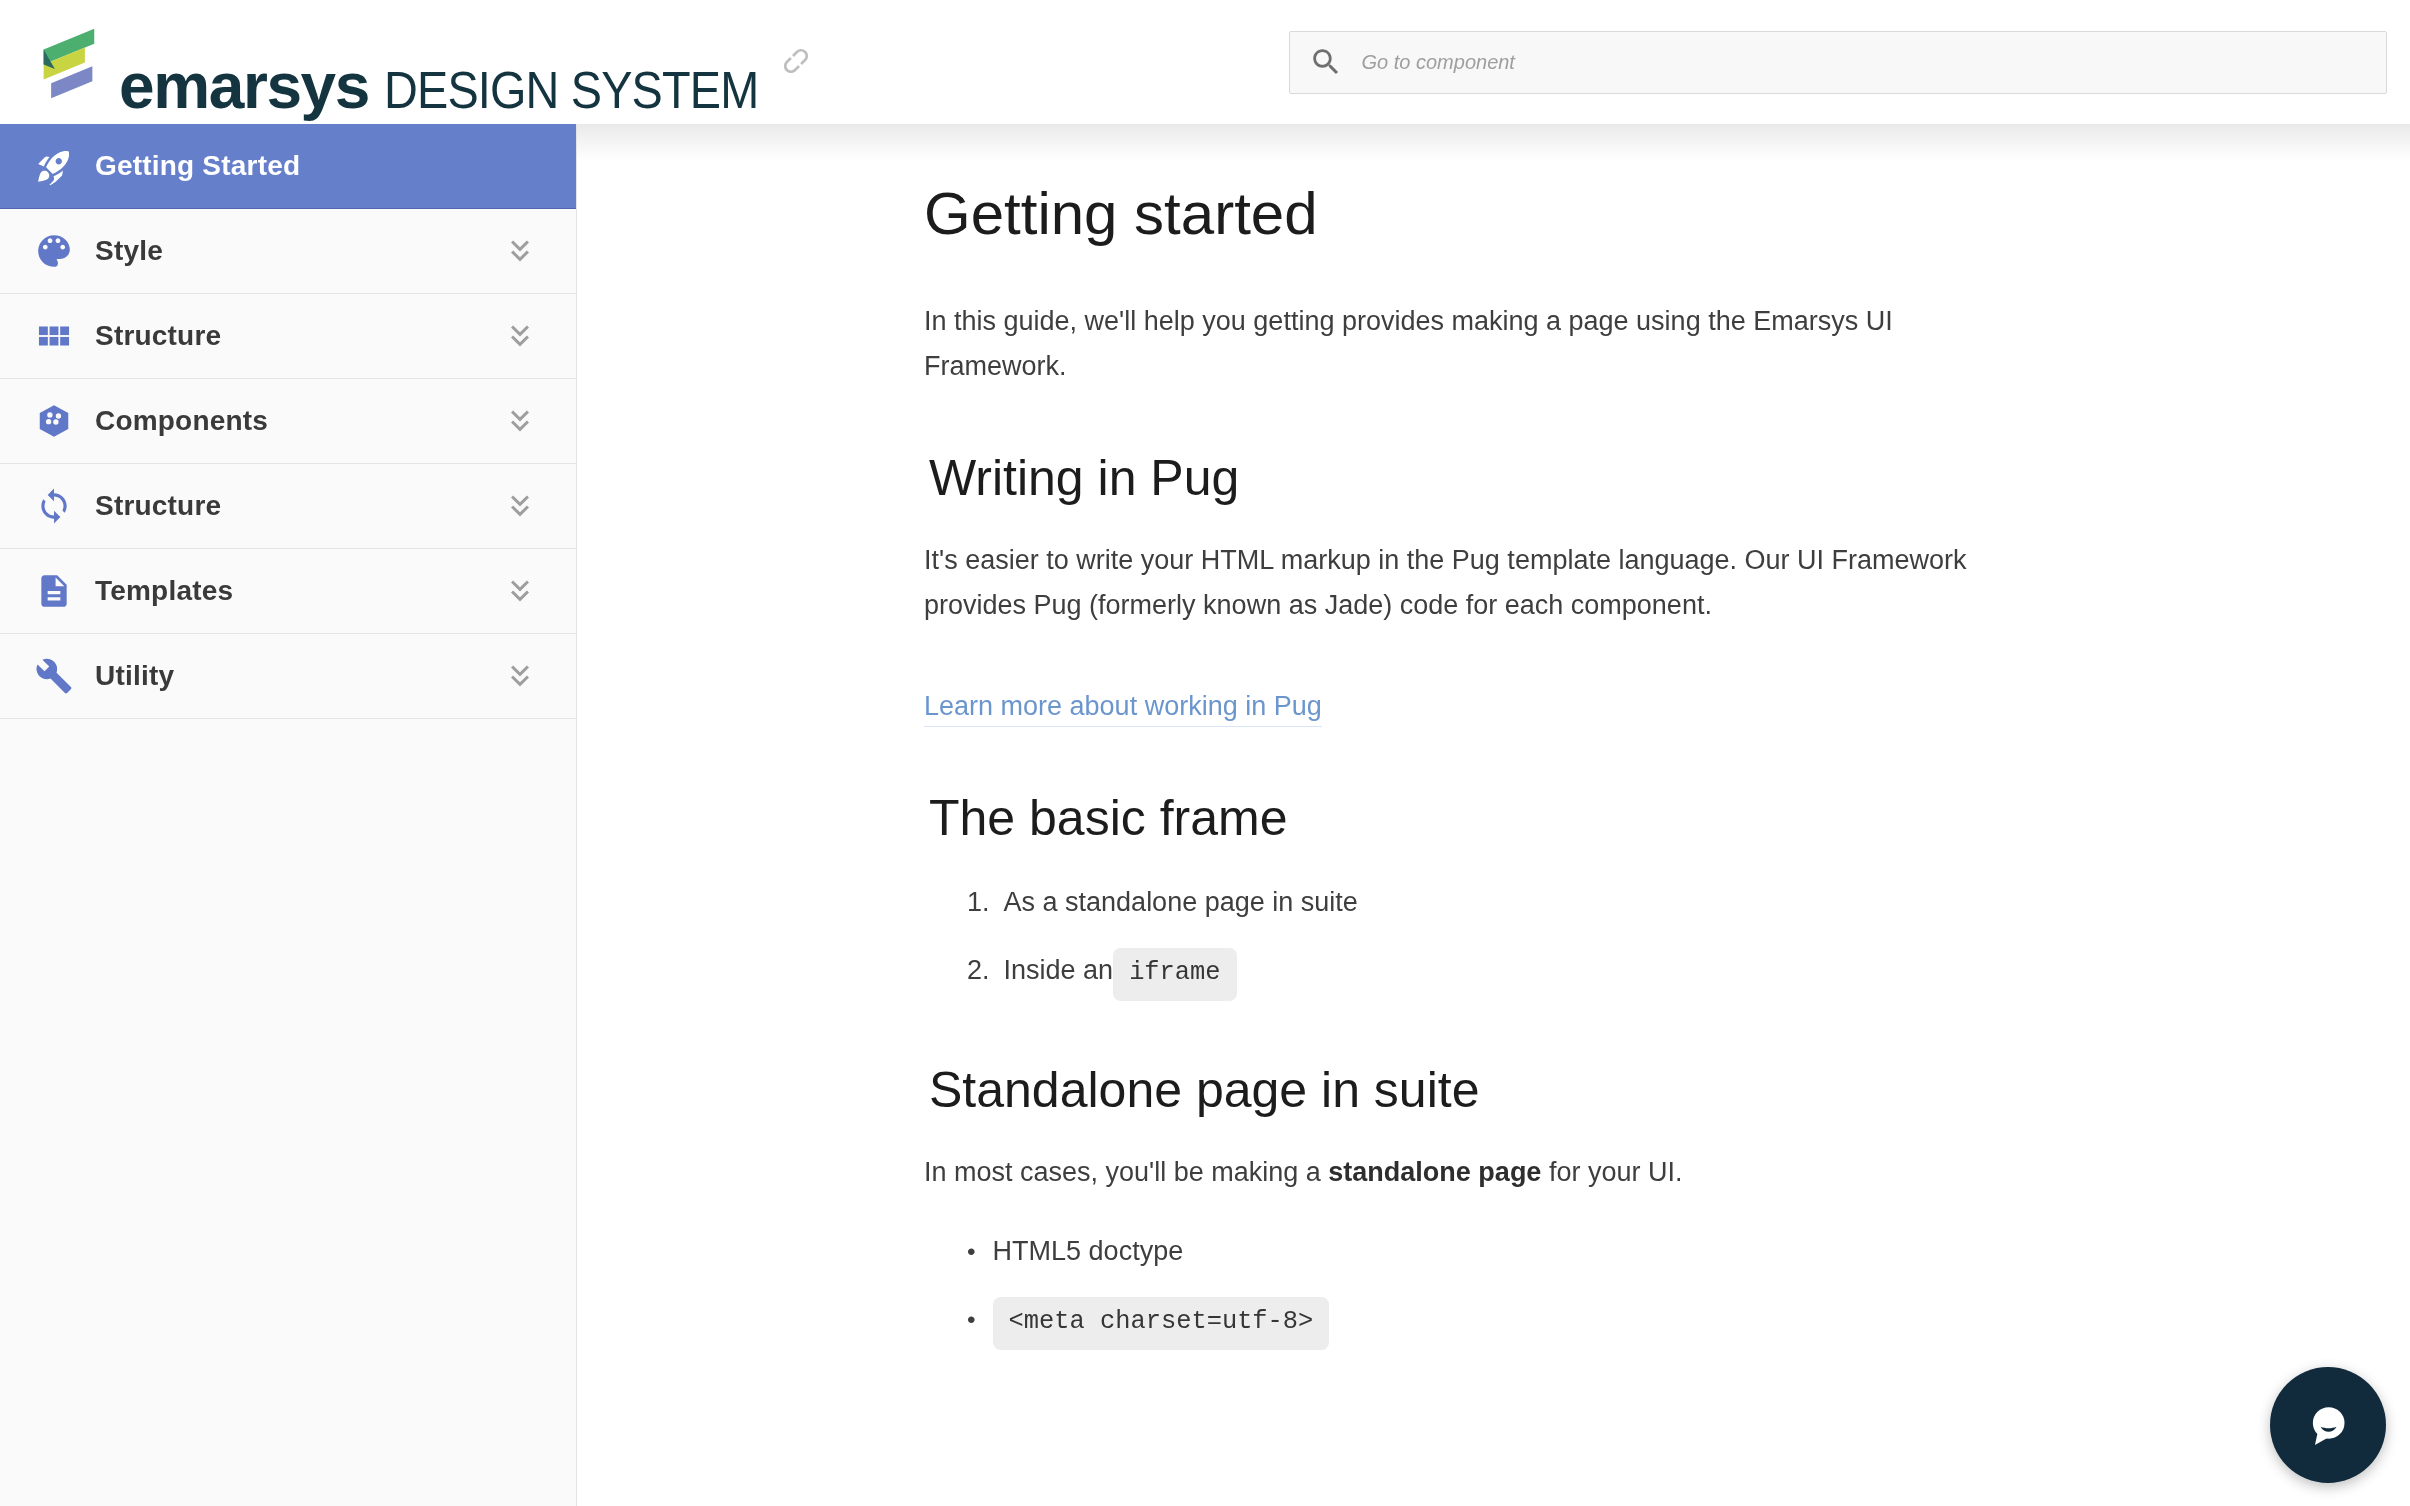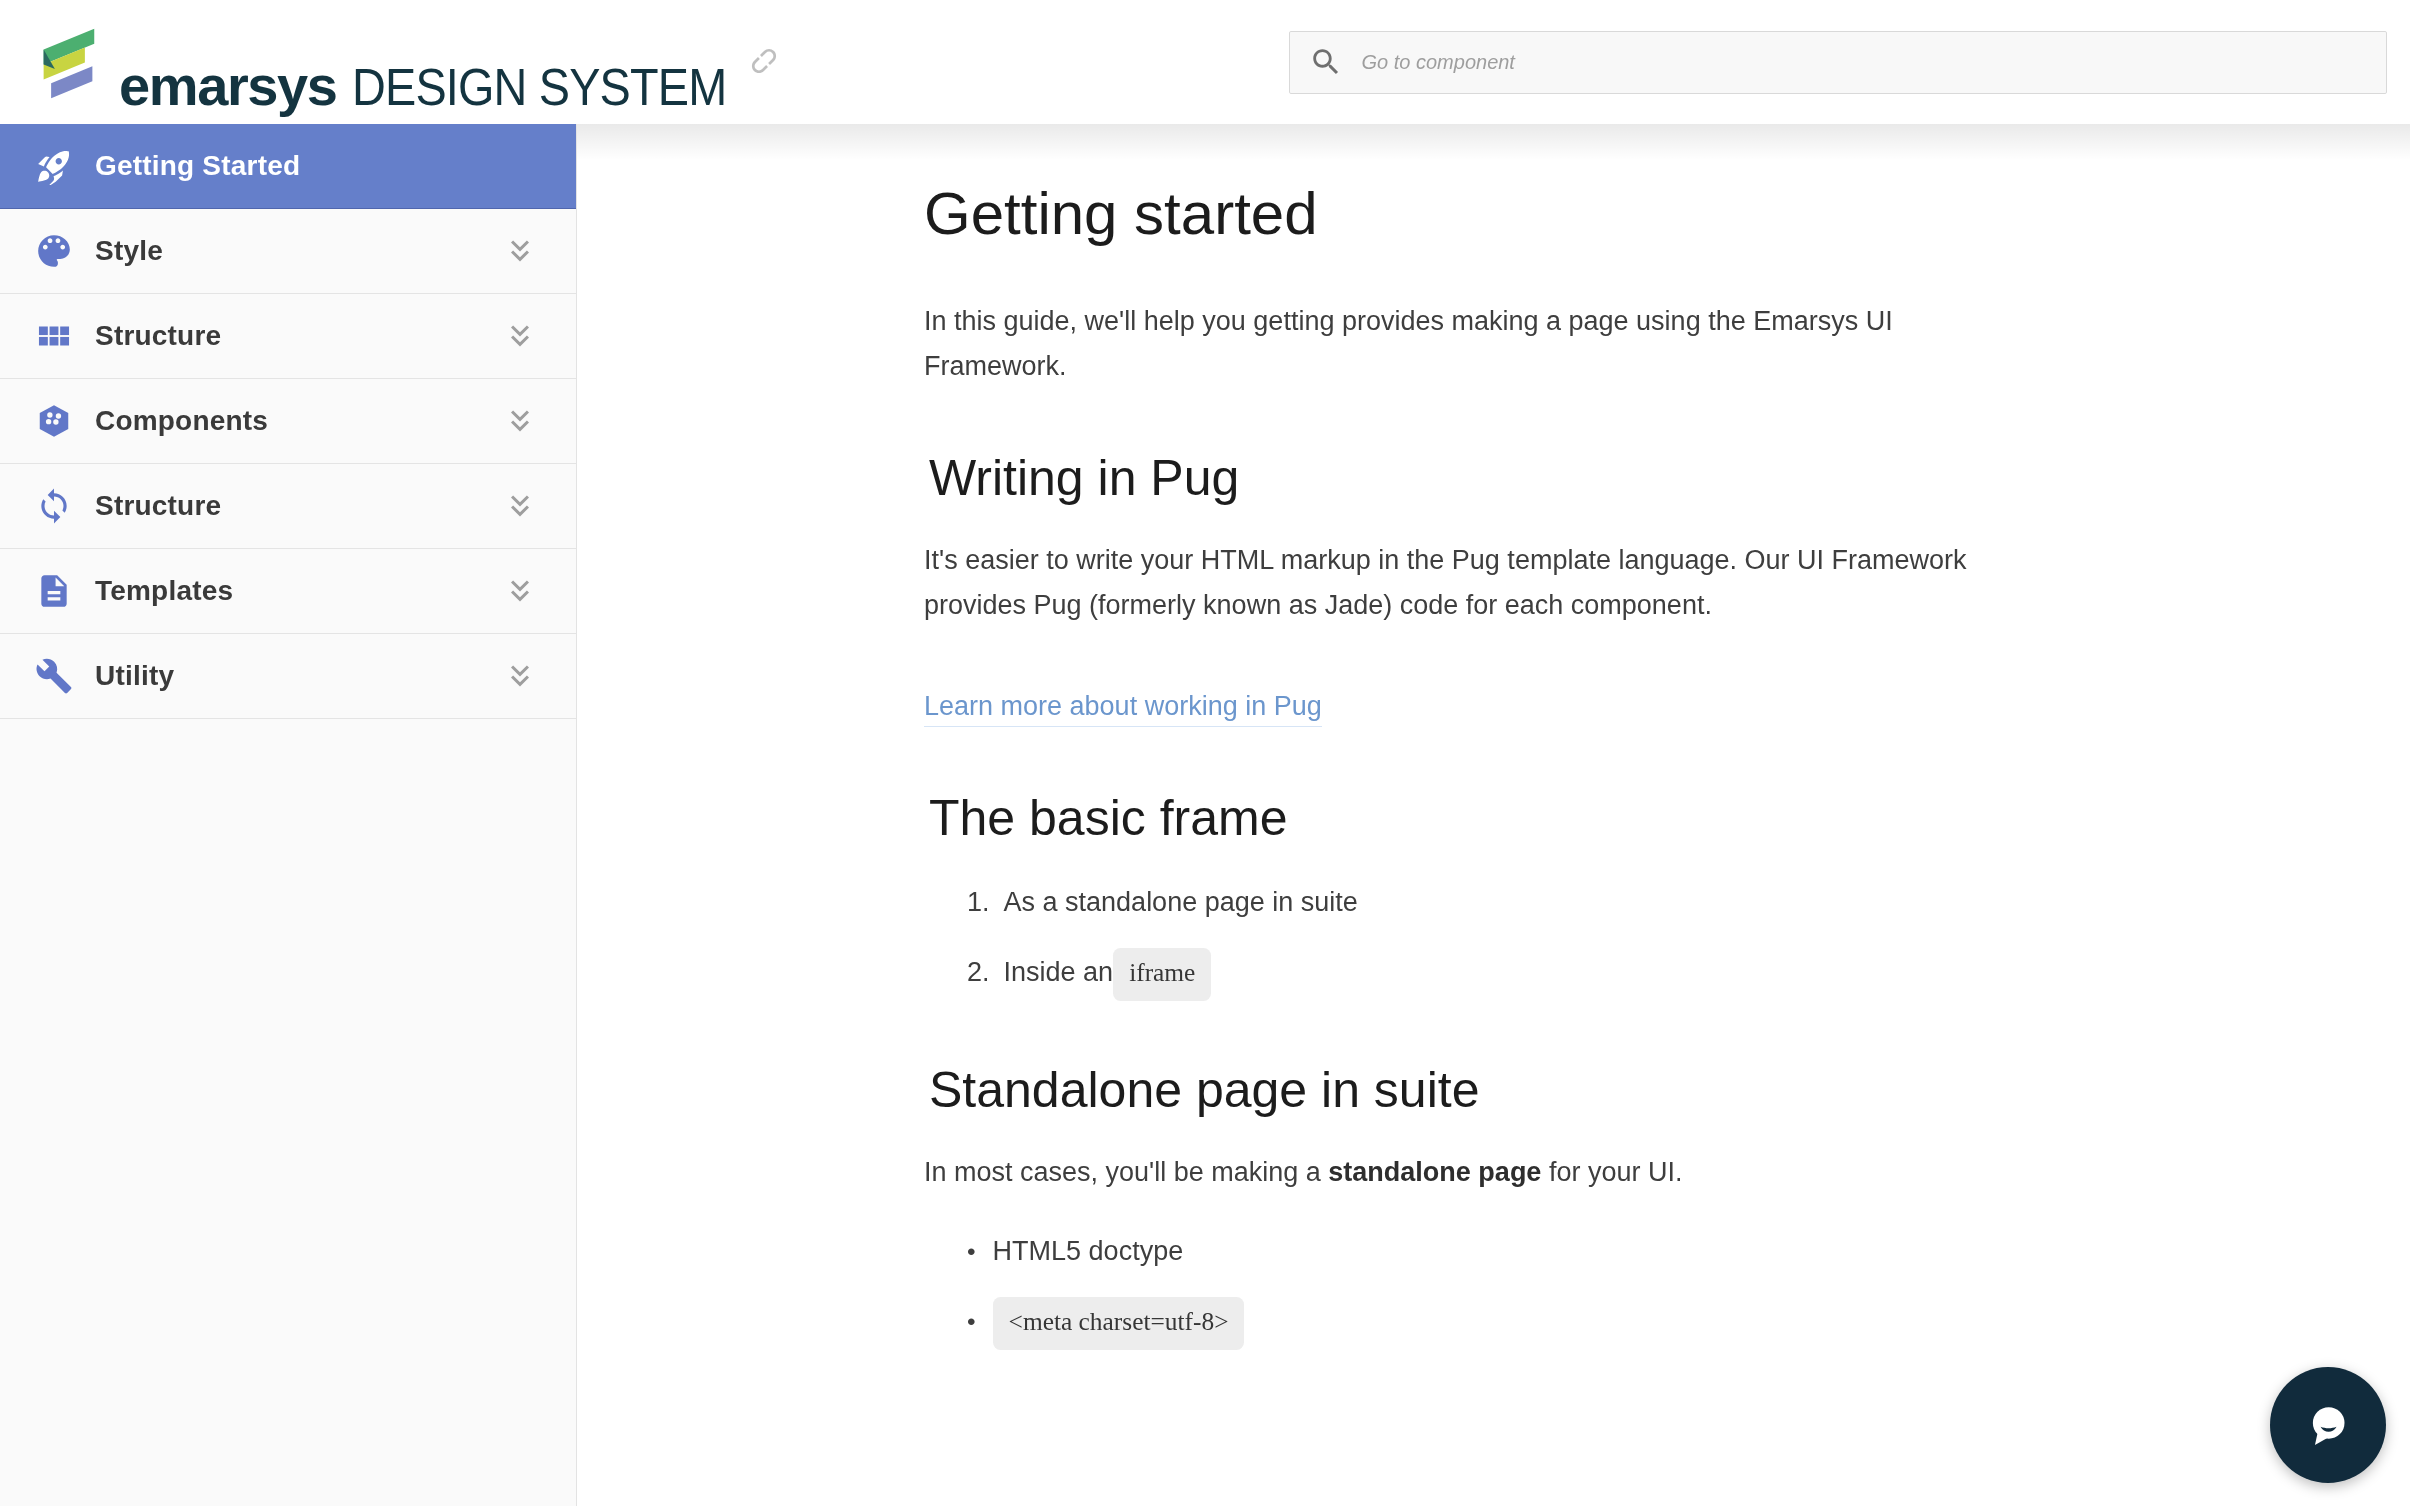--- a/index.html
+++ b/index.html
@@ -17,21 +17,21 @@
     background: #ffffff;
     display: flex;
     align-items: center;
     padding: 0 24.5px 0 38px;
     position: relative;
     z-index: 5;
   }
   .logo { display: flex; align-items: baseline; cursor: pointer; }
   .logo-mark { width: 60px; height: 77px; align-self: center; margin-right: 21px; }
   .logo-brand {
-    font-size: 56px; font-weight: 700; letter-spacing: -1.4px;
+    font-size: 64px; font-weight: 700; letter-spacing: -1.4px;
     color: #143440;
     margin-top: 47px;
   }
   .logo-suffix {
     font-size: 52px; font-weight: 400; letter-spacing: -0.9px;
     color: #143440;
     margin-left: 15px;
     display: inline-block;
     transform: scaleX(0.9);
     transform-origin: left bottom;
@@ -144,21 +144,21 @@
     margin-bottom: 22.6px;
     color: #3e3e3e;
   }
   .li .marker { flex: 0 0 auto; margin-right: 14px; }
   .li .bullet { flex: 0 0 auto; margin-right: 17px; font-size: 24.5px; }
   .code-chip {
     display: inline-block;
     background: #ededed;
     border-radius: 7.5px;
     padding: 2.8px 16px 5.6px;
-    font-family: Liberation Serif, serif;
+    font-family: Liberation Mono, monospace;
     font-size: 25.4px;
     color: #363636;
     margin-left: 13px;
     text-align: center;
   }
   .li .code-chip { margin-left: 0; }
   .bold { font-weight: 700; color: #2e2e2e; }
 
   
   .chat-button {

